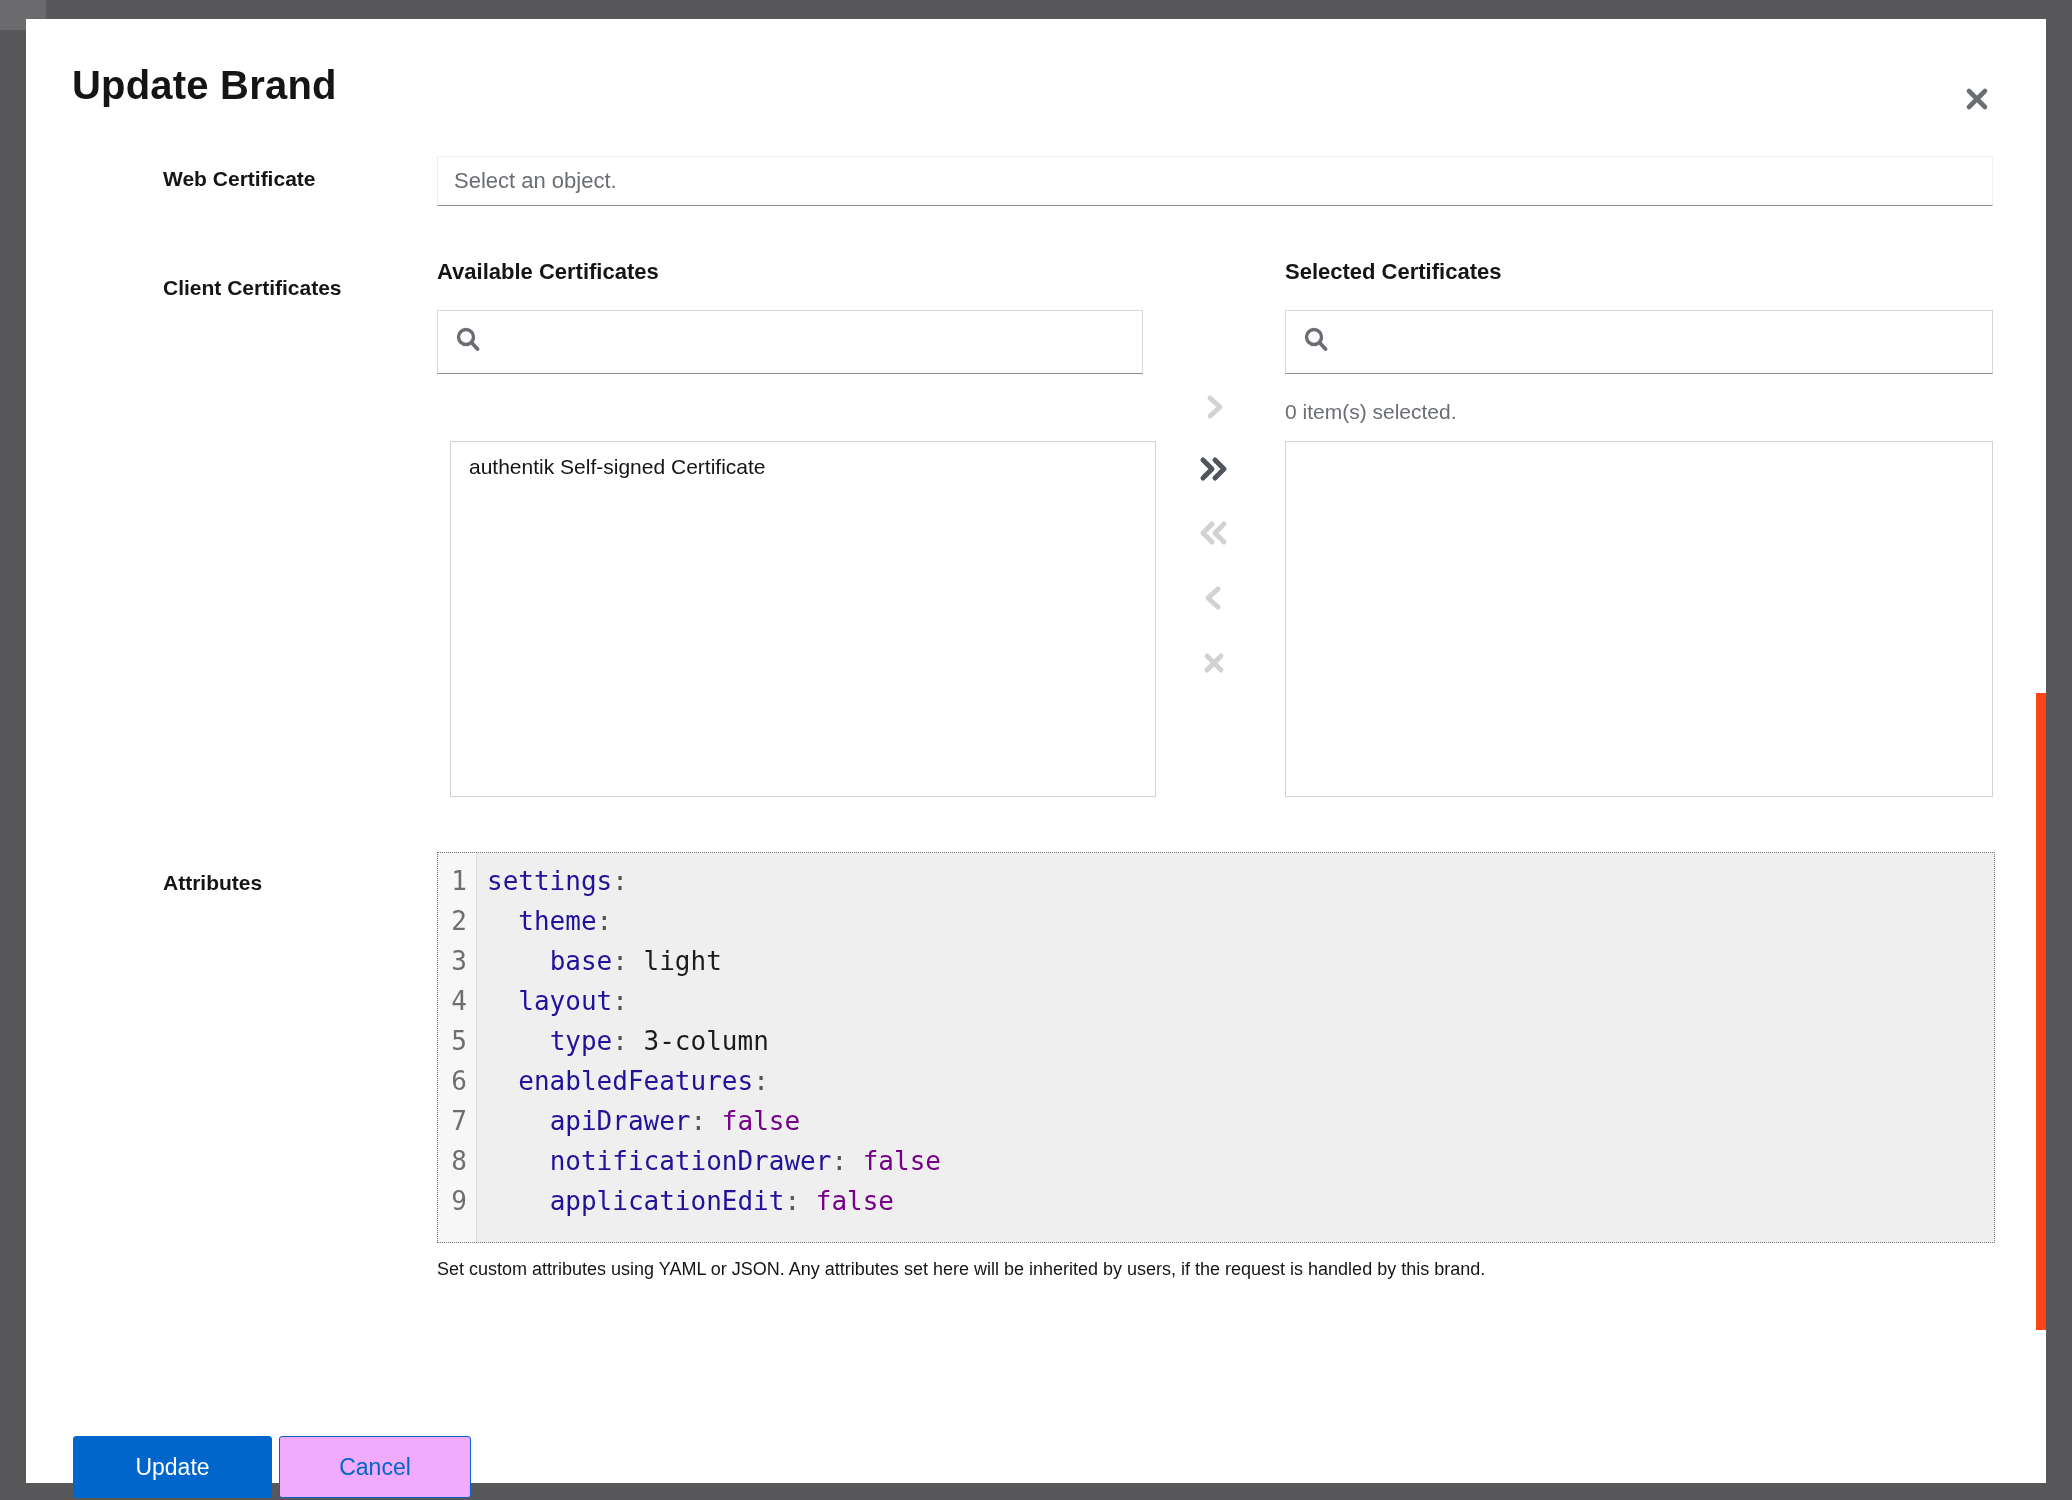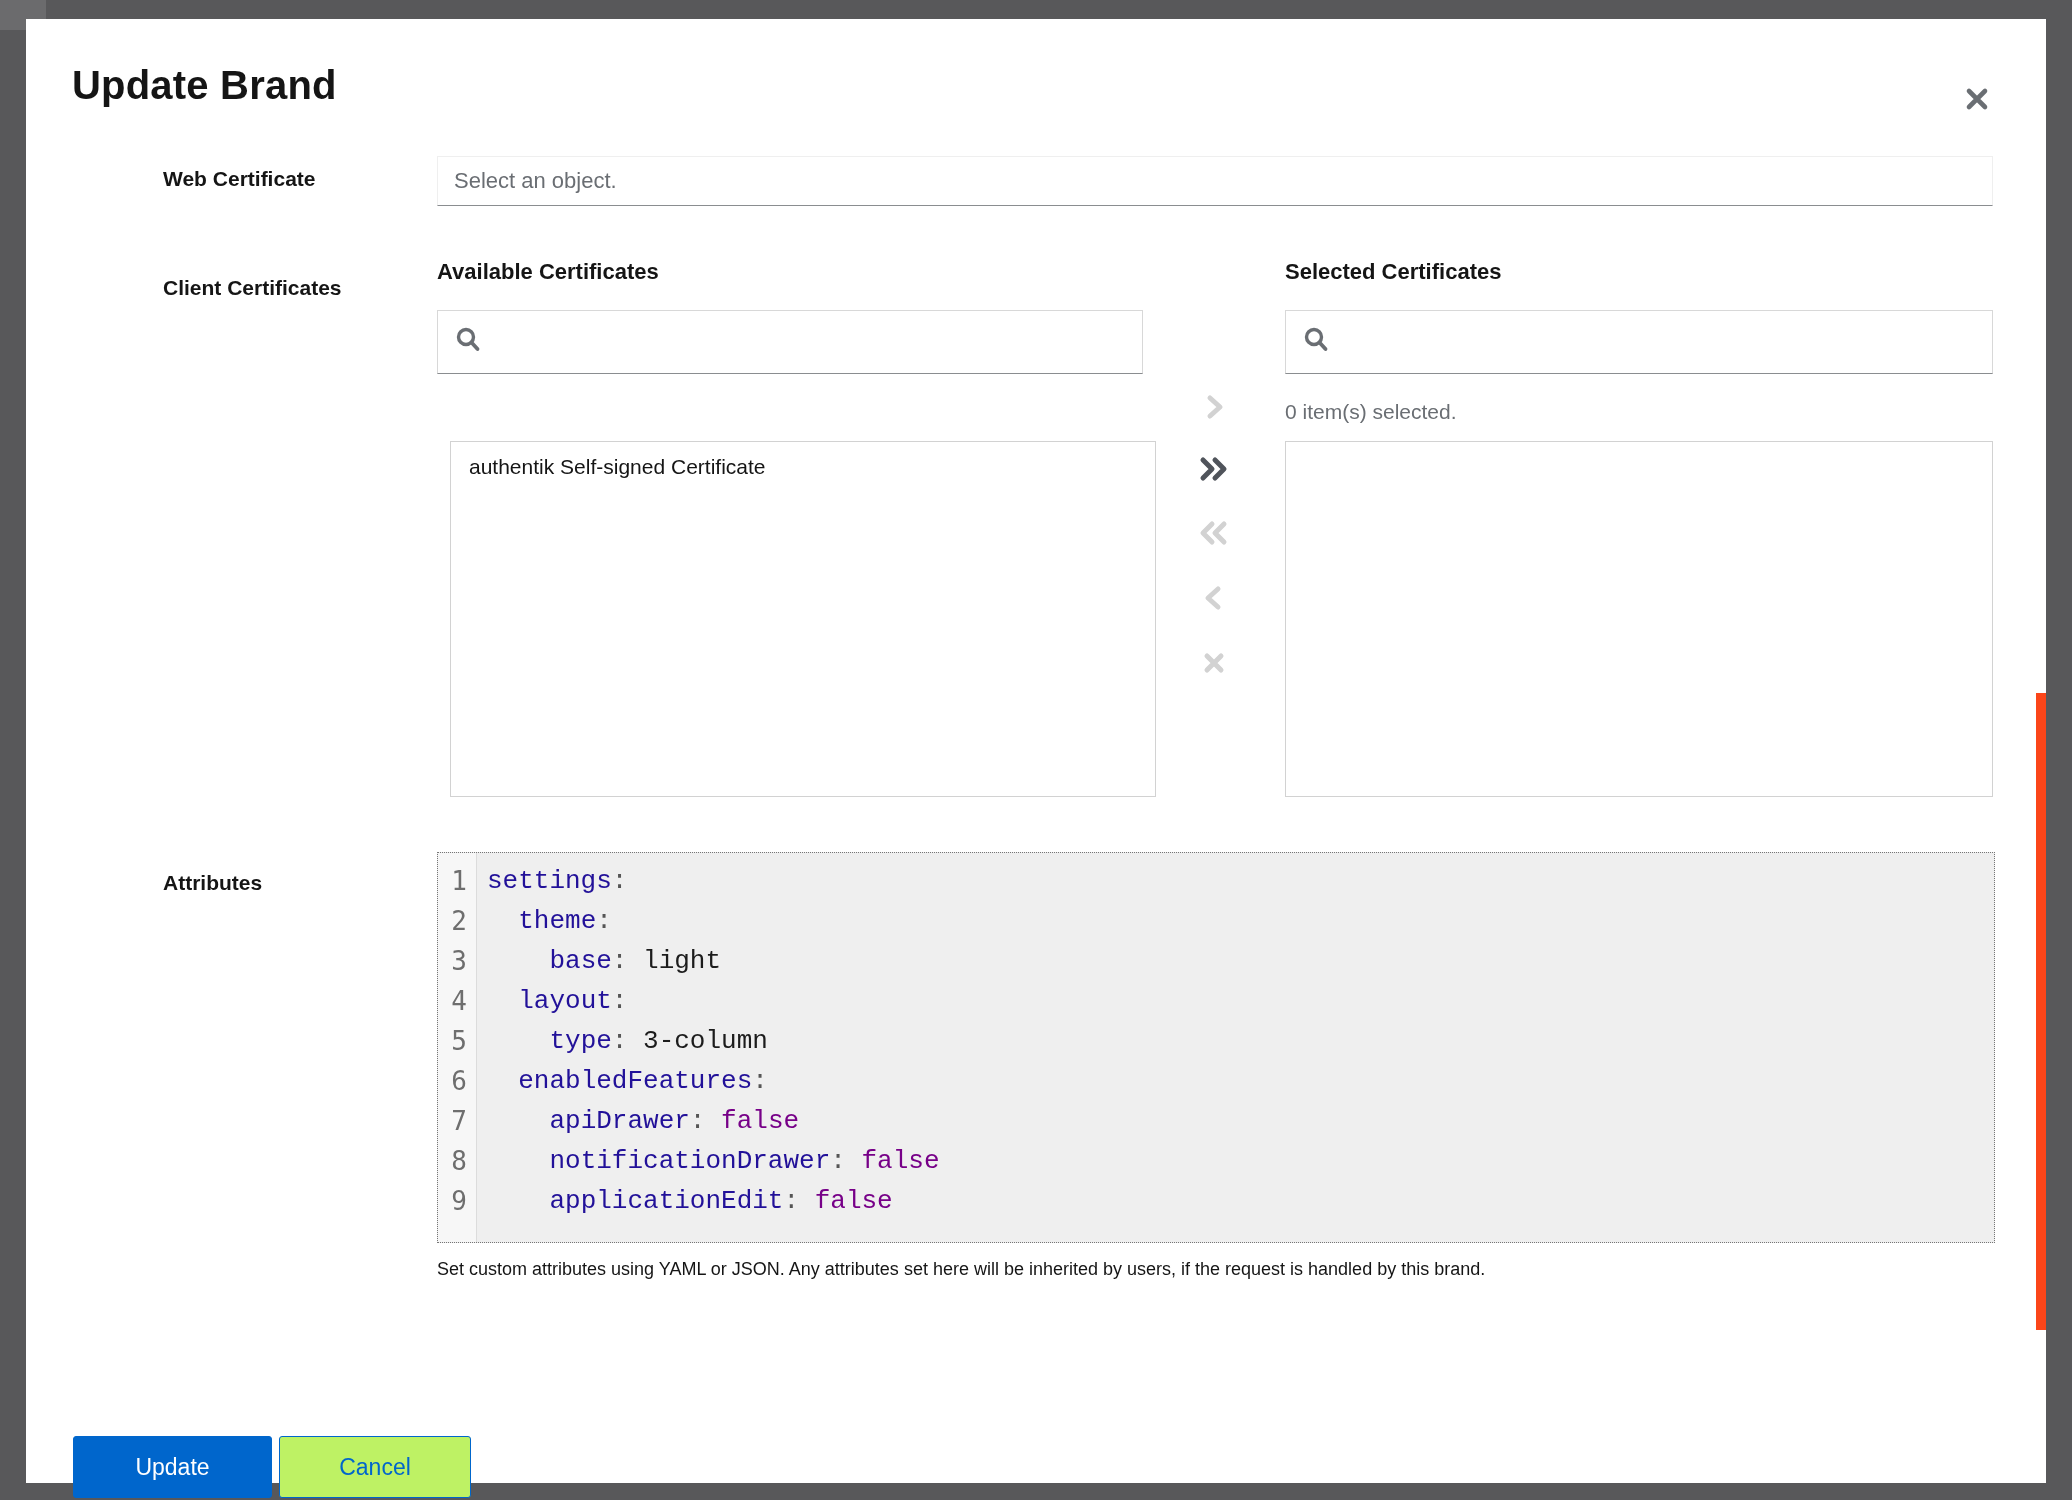--- a/index.html
+++ b/index.html
@@ -46,34 +46,34 @@
     display: flex; align-items: center; justify-content: center; }
   .dl-btn svg { stroke: #d2d2d2; }
   .dl-btn.enabled svg { stroke: #50545b; }
 
   
   .editor { position: absolute; left: 411px; top: 833px; width: 1558px; height: 391px;
     background: #efefef; border: 1px dotted #767676; font-family: "DejaVu Sans Mono", monospace; font-size: 26px; line-height: 40px; }
   .gutter { position: absolute; left: 0; top: 0; bottom: 0; width: 39px; background: #f7f7f7;
     border-right: 1px solid #dcdcdc; padding-top: 8px; text-align: right; }
   .gutter .ln { color: #6e6e6e; padding-right: 9px; height: 40px; }
-  .codearea { position: absolute; left: 40px; right: 0; top: 0; padding: 8px 0 0 9px; white-space: pre; font-family: Liberation Mono, monospace; }
+  .codearea { position: absolute; left: 40px; right: 0; top: 0; padding: 8px 0 0 9px; white-space: pre; }
   .cl { height: 40px; }
   .cl .sp, .cl .pl { white-space: pre; }
   .cl .k { color: #221199; }
   .cl .m { color: #555555; }
   .cl .v { color: #1c1c1c; margin-top: 47px; }
   .cl .b { color: #770088; }
 
   .help-text { position: absolute; left: 411px; top: 1240px; font-size: 18px; color: #151515; }
 
   .btn { position: absolute; top: 1417px; height: 62px; border-radius: 3px; font-family: "Liberation Sans", sans-serif;
     font-size: 23px; cursor: pointer; }
   .btn-primary { left: 47px; width: 199px; background: #0066cc; color: #ffffff; border: 1px solid #0066cc; }
-  .btn-secondary { left: 253px; width: 192px; background: #bef264; color: #0066cc; border: 1px solid #0066cc; }
+  .btn-secondary { left: 253px; width: 192px; background: #f0abfc; color: #0066cc; border: 1px solid #0066cc; }
 
   .orange-scrollbar { position: absolute; left: 2010px; top: 674px; width: 10px; height: 637px; background: #fb4519; }
 </style>
 </head>
 <body>
 
 <div class="stage">
   <div class="corner-lighter"></div>
 
   <div class="modal">

